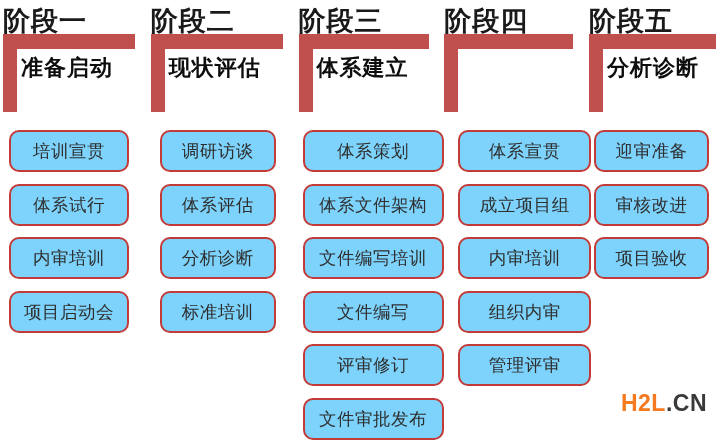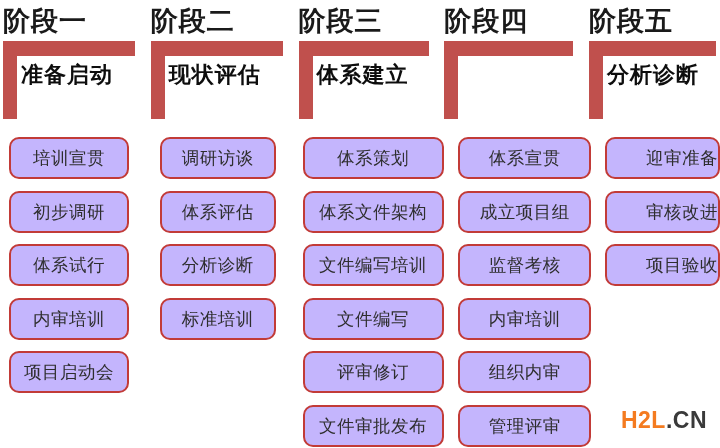--- a/index.html
+++ b/index.html
@@ -33,21 +33,20 @@
   .phase-label{
     text-align:left;
     font-size:27px;
     font-weight:bold;
     color:var(--text-dark);
     line-height:26px;
     letter-spacing:1px;
   }
   .bracket{
     position:relative;
-    margin-top:7px;
     height:78px;
     width:100%;
   }
   .bracket-top{
     position:absolute;top:0;left:0;right:0;height:15px;
     background:var(--bracket-red);
   }
   .bracket-left{
     position:absolute;top:0;left:0;width:14px;height:78px;
     background:var(--bracket-red);
@@ -61,40 +60,40 @@
     white-space:nowrap;
     line-height:26px;
     letter-spacing:1px;
   }
   .steps{margin-top:18px;}
   .step{
     height:42px;
     margin-bottom:11.5px;
     border:2.5px solid var(--box-border-red);
     border-radius:10px;
-    background:#c4b5fd;
+    background:#7dd3fc;
     display:flex;
     align-items:center;
     justify-content:center;
   }
   .phase:nth-child(1) .step{margin-left:6px;width:120px;}
   .phase:nth-child(2) .step{margin-left:9px;width:116px;}
   .phase:nth-child(3) .step{margin-left:4px;width:141px;}
   .phase:nth-child(4) .step{margin-left:14px;width:133px;}
-  .phase:nth-child(5) .step{margin-left:16px;width:115px;justify-content:flex-end;}
+  .phase:nth-child(5) .step{margin-left:5px;width:115px;}
   .step-label{
     font-family:"Liberation Serif","DejaVu Serif",serif;
     font-size:17.5px;
     color:var(--step-text);
     white-space:nowrap;
     letter-spacing:0.5px;
   }
   .watermark{
     position:absolute;
-    right:13px;bottom:14px;
+    right:13px;bottom:31px;
     font-size:23px;
     font-weight:bold;
     white-space:nowrap;
     letter-spacing:0.5px;
   }
   .watermark .wm-1{color:var(--logo-orange);}
   .watermark .wm-2{color:var(--logo-dark);}
 </style>
 </head>
 <body>
@@ -107,23 +106,20 @@
       <div class="bracket-top"></div>
       <div class="bracket-left"></div>
       <div class="phase-title">准备启动</div>
     </div>
     <div class="steps">
 
         <div class="step">
           <span class="step-label">培训宣贯</span>
         </div>
 
-        <div class="step">
-          <span class="step-label">初步调研</span>
-        </div>
 
         <div class="step">
           <span class="step-label">体系试行</span>
         </div>
 
         <div class="step">
           <span class="step-label">内审培训</span>
         </div>
 
         <div class="step">
@@ -203,23 +199,20 @@
     <div class="steps">
 
         <div class="step">
           <span class="step-label">体系宣贯</span>
         </div>
 
         <div class="step">
           <span class="step-label">成立项目组</span>
         </div>
 
-        <div class="step">
-          <span class="step-label">监督考核</span>
-        </div>
 
         <div class="step">
           <span class="step-label">内审培训</span>
         </div>
 
         <div class="step">
           <span class="step-label">组织内审</span>
         </div>
 
         <div class="step">

